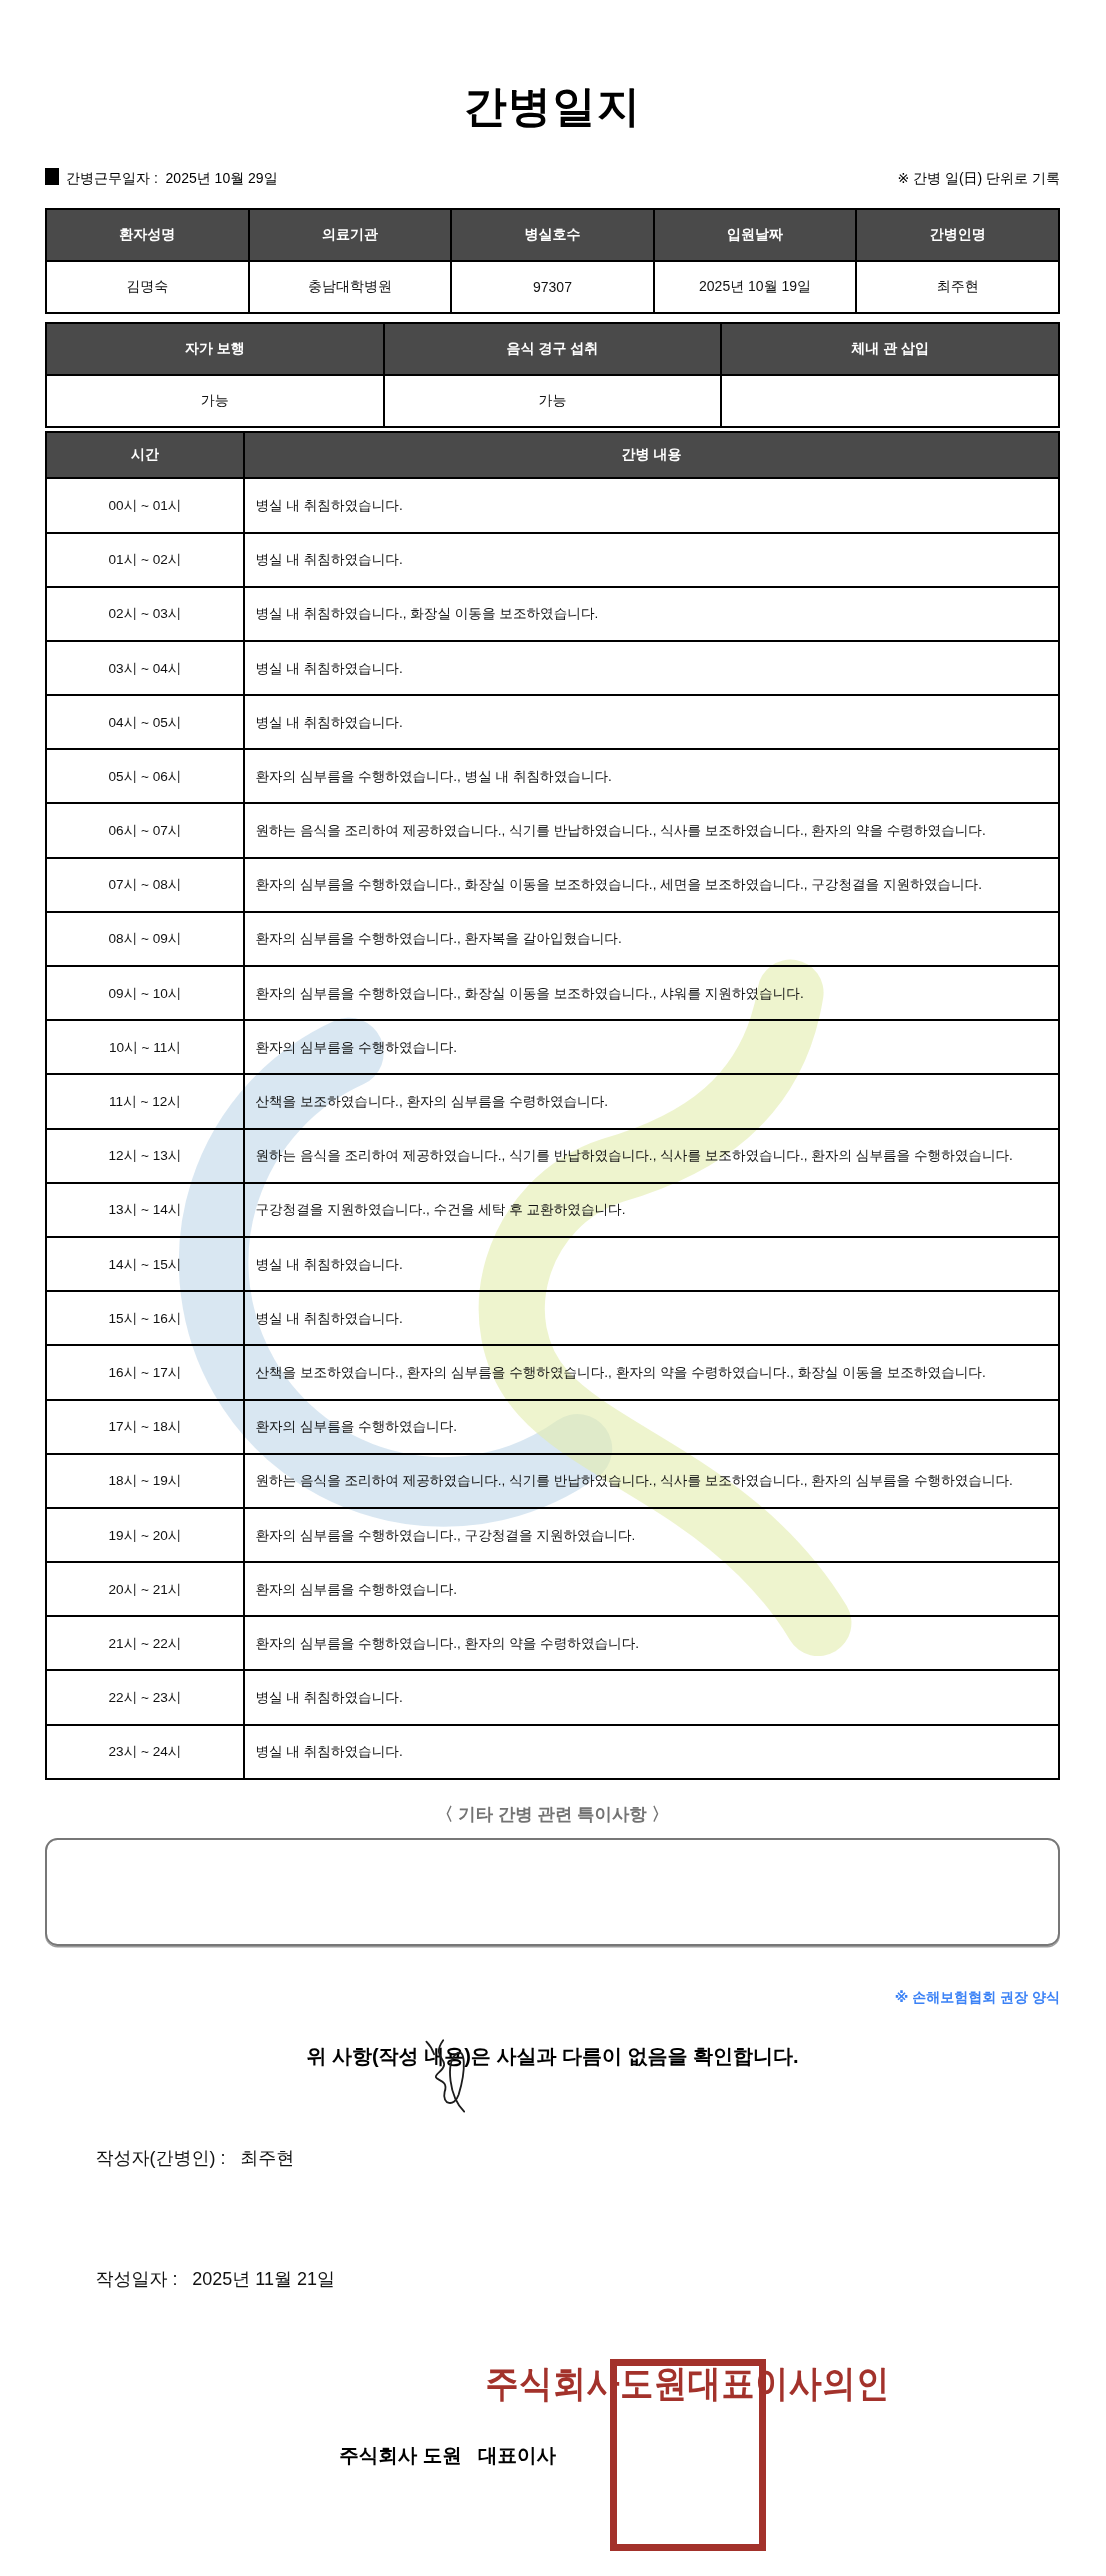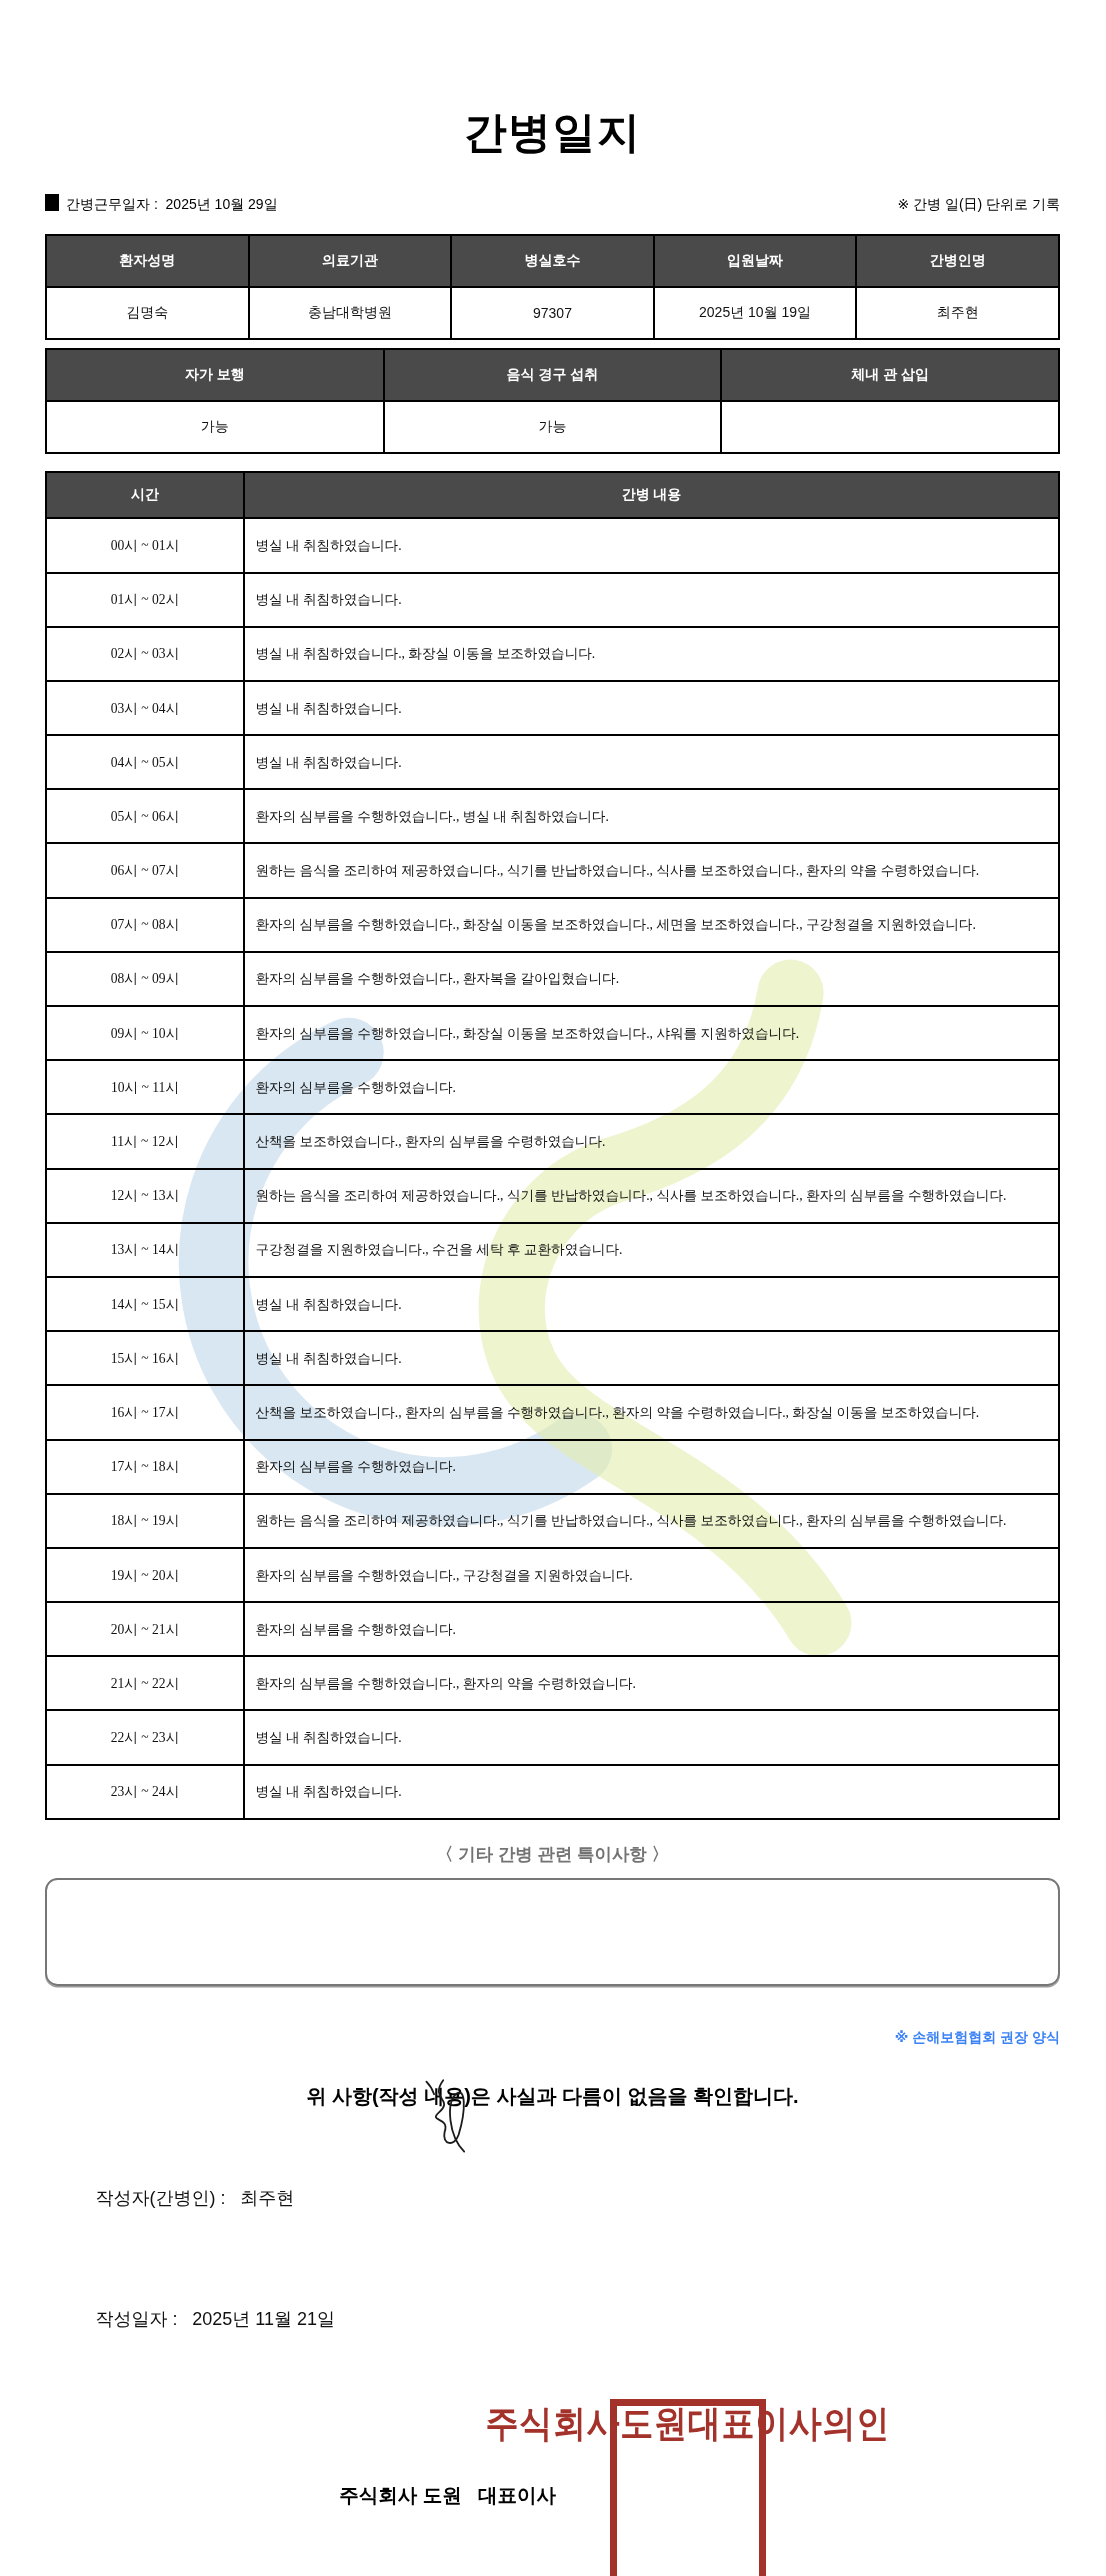--- a/index.html
+++ b/index.html
@@ -10,21 +10,21 @@
     background:#fff;
     overflow:hidden;
     font-family:"Liberation Sans","DejaVu Sans",sans-serif;
     color:#111;
   }
   .content{position:relative;z-index:1;width:1015px;margin:0 auto 0 45px;}
   
   .watermark{position:absolute;z-index:0;left:0;top:0;pointer-events:none;}
   
   .doc-title{
-    padding-top:111px;
+    padding-top:85px;
     text-align:center;
     font-size:43px;
     font-weight:900;
     letter-spacing:1.4px;
     line-height:1;
     color:#000;
   }
   .meta-row{
     margin-top:40px;
     display:flex;
@@ -51,21 +51,21 @@
     padding:16px 2.8px;
     text-align:center;
   }
   td{
     background:transparent;
     font-size:14px;
     padding:16px 6px;
     text-align:center;
     color:#111;
   }
-  .log-table{margin-top:17px;font-family:Liberation Serif, serif;}
+  .log-table{margin-top:3px;}
   .log-table th{padding:13.2px 2.8px;}
   .log-table td.time-cell{
     width:198px;
     text-align:center;
     font-size:13.6px;
     padding:14.6px 2.8px;
     line-height:23px;
   }
   .log-table td.content-cell{
     text-align:left;

